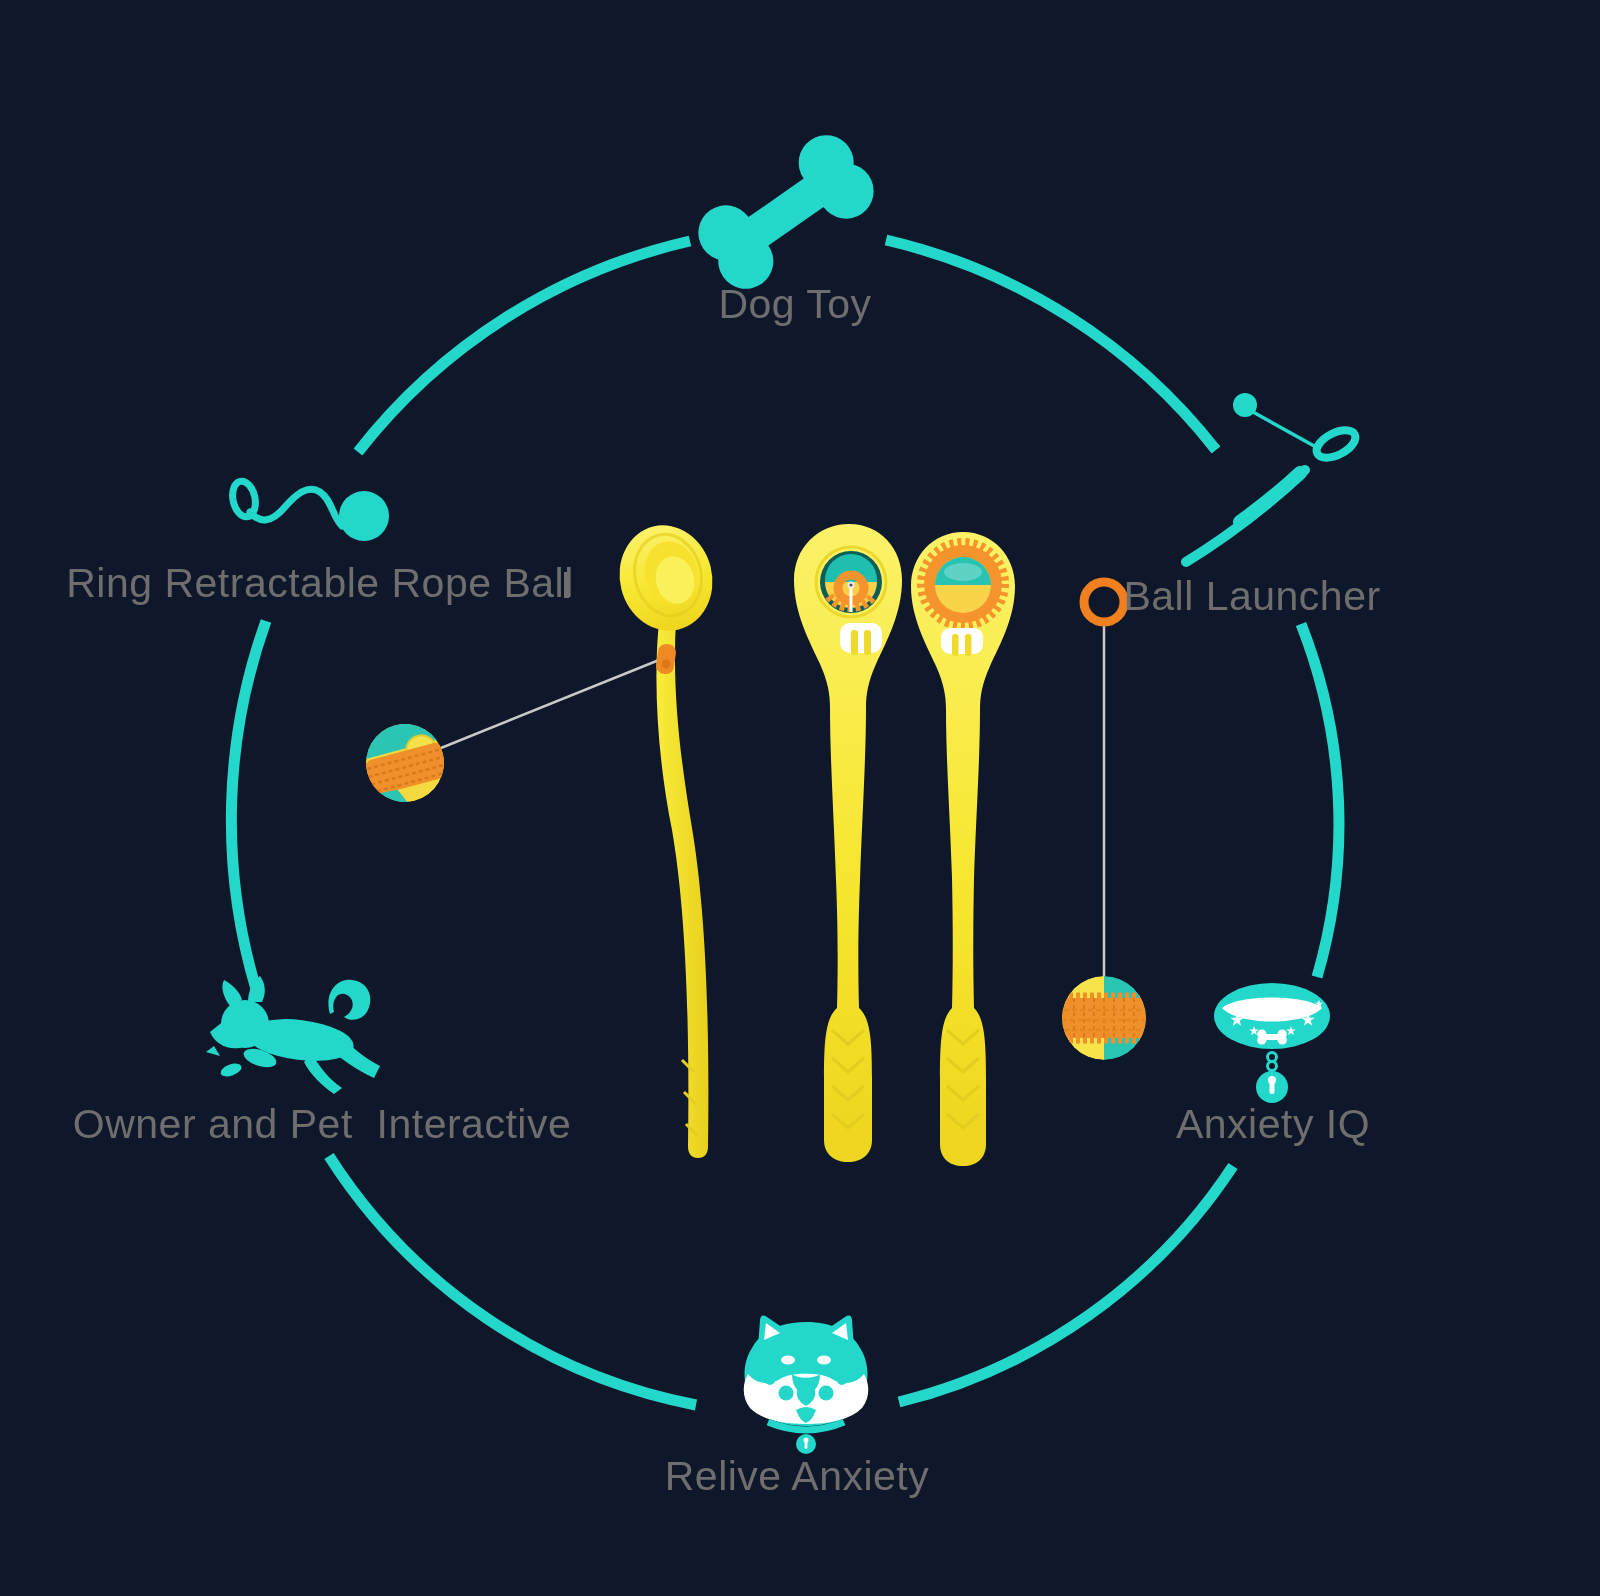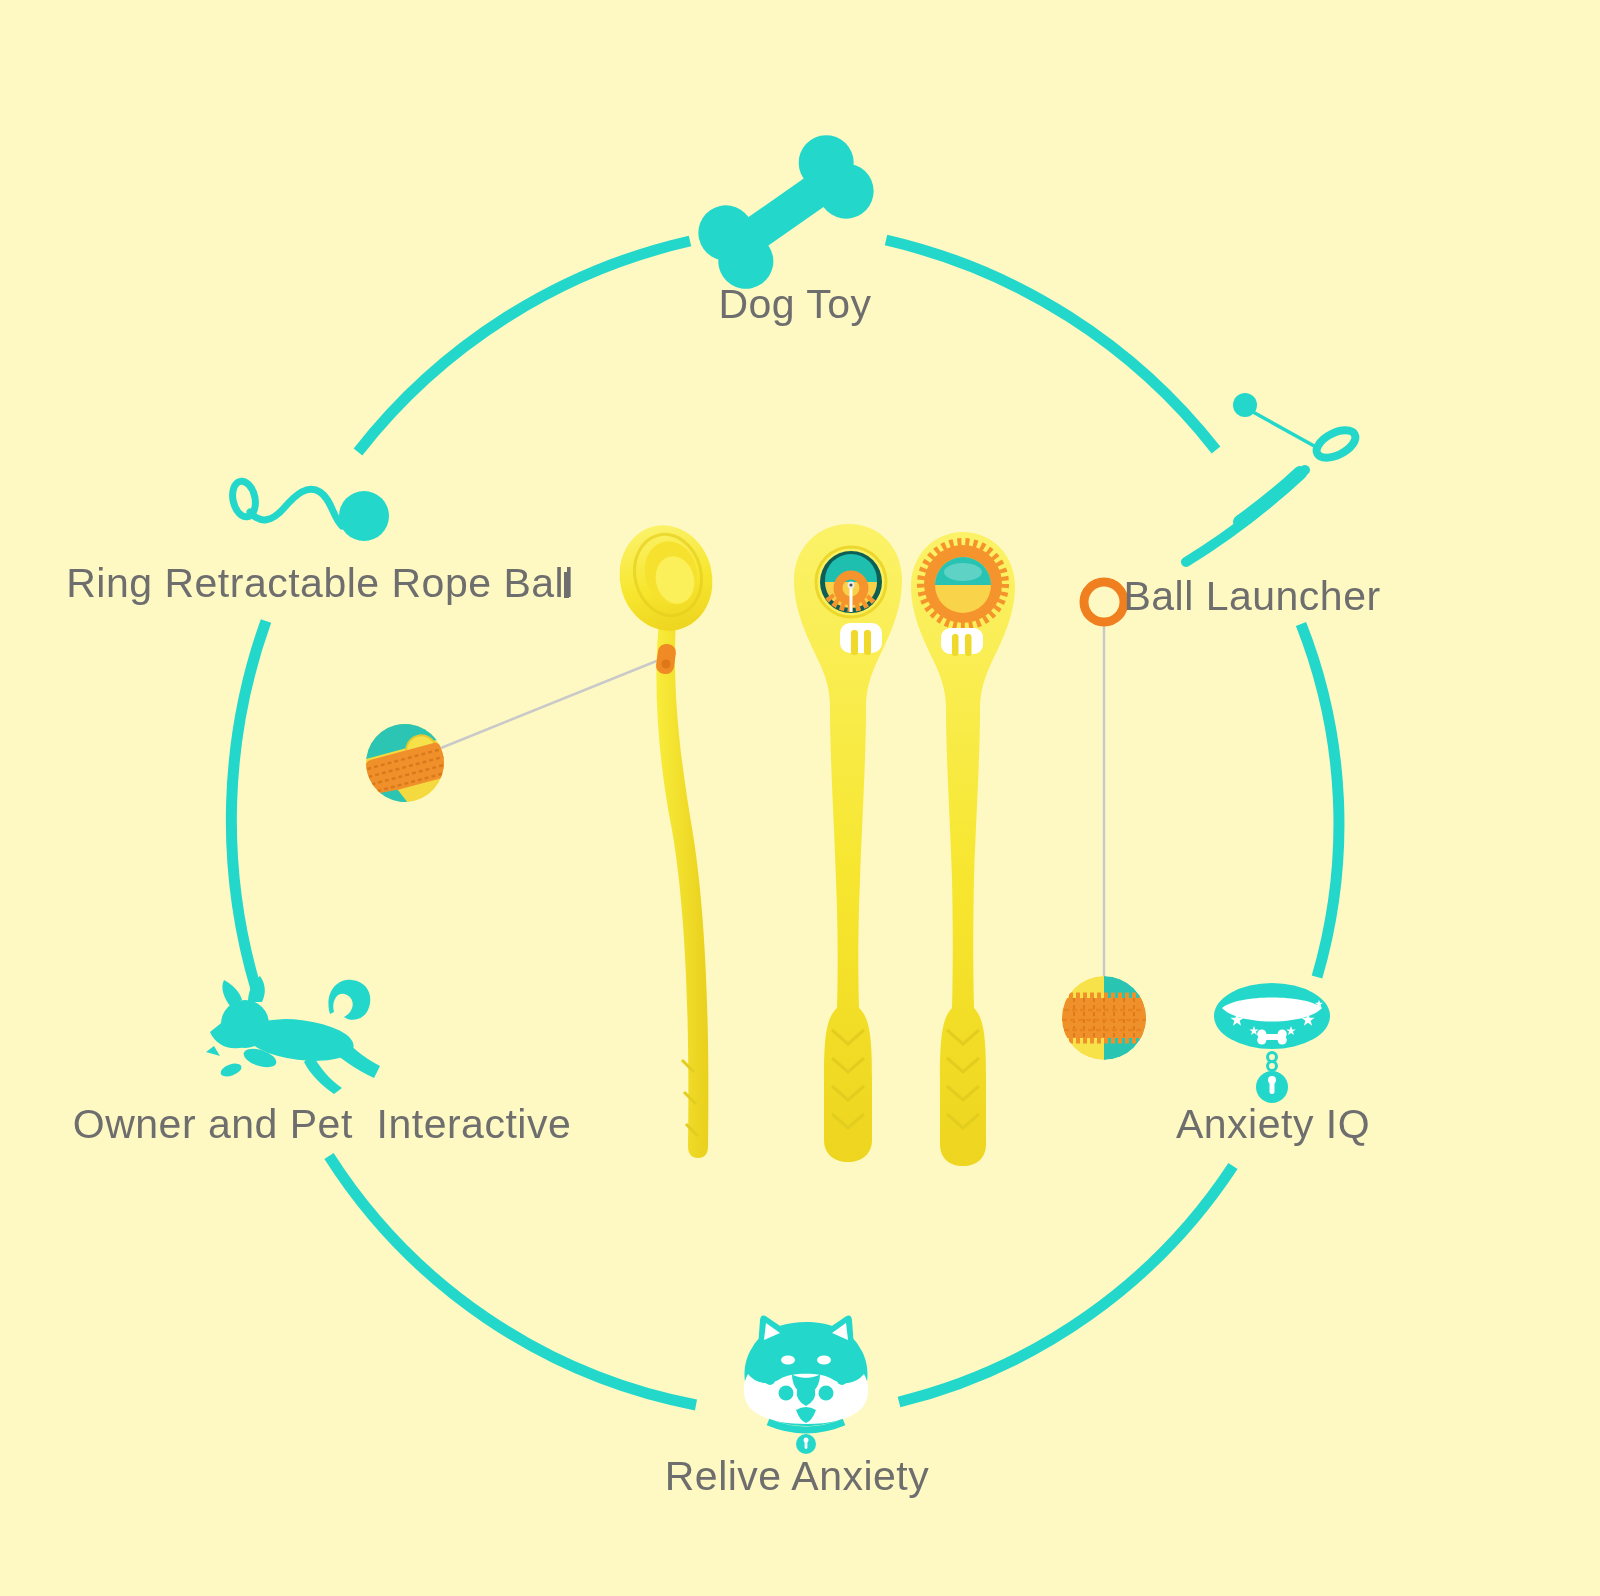--- a/index.html
+++ b/index.html
@@ -4,21 +4,21 @@
 <style>
   html, body {
     margin: 0;
     padding: 0;
     background: #ffffff;
   }
   .canvas {
     position: relative;
     width: 1600px;
     height: 1596px;
-    background: #fef9c3;
+    background: #0f172a;
     font-family: "Liberation Sans", sans-serif;
     overflow: hidden;
   }
   .scene {
     position: absolute;
     left: 0;
     top: 0;
   }
   .feature-label {
     position: absolute;

